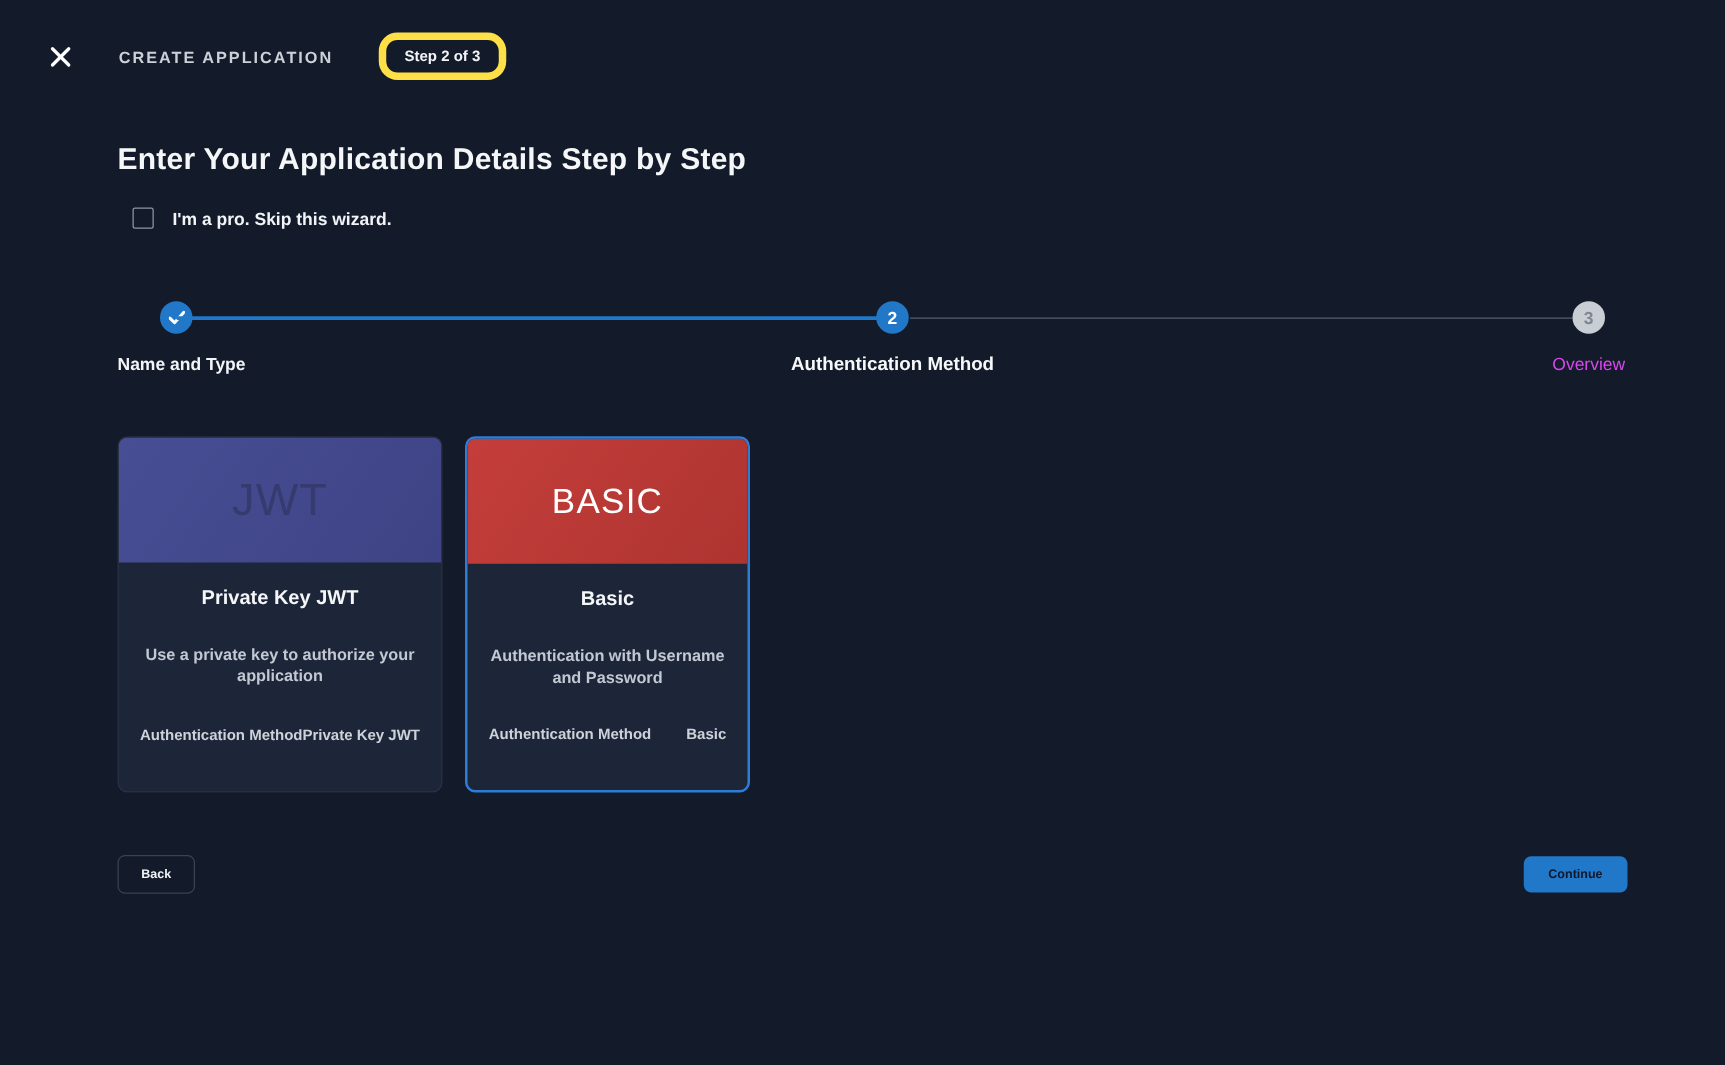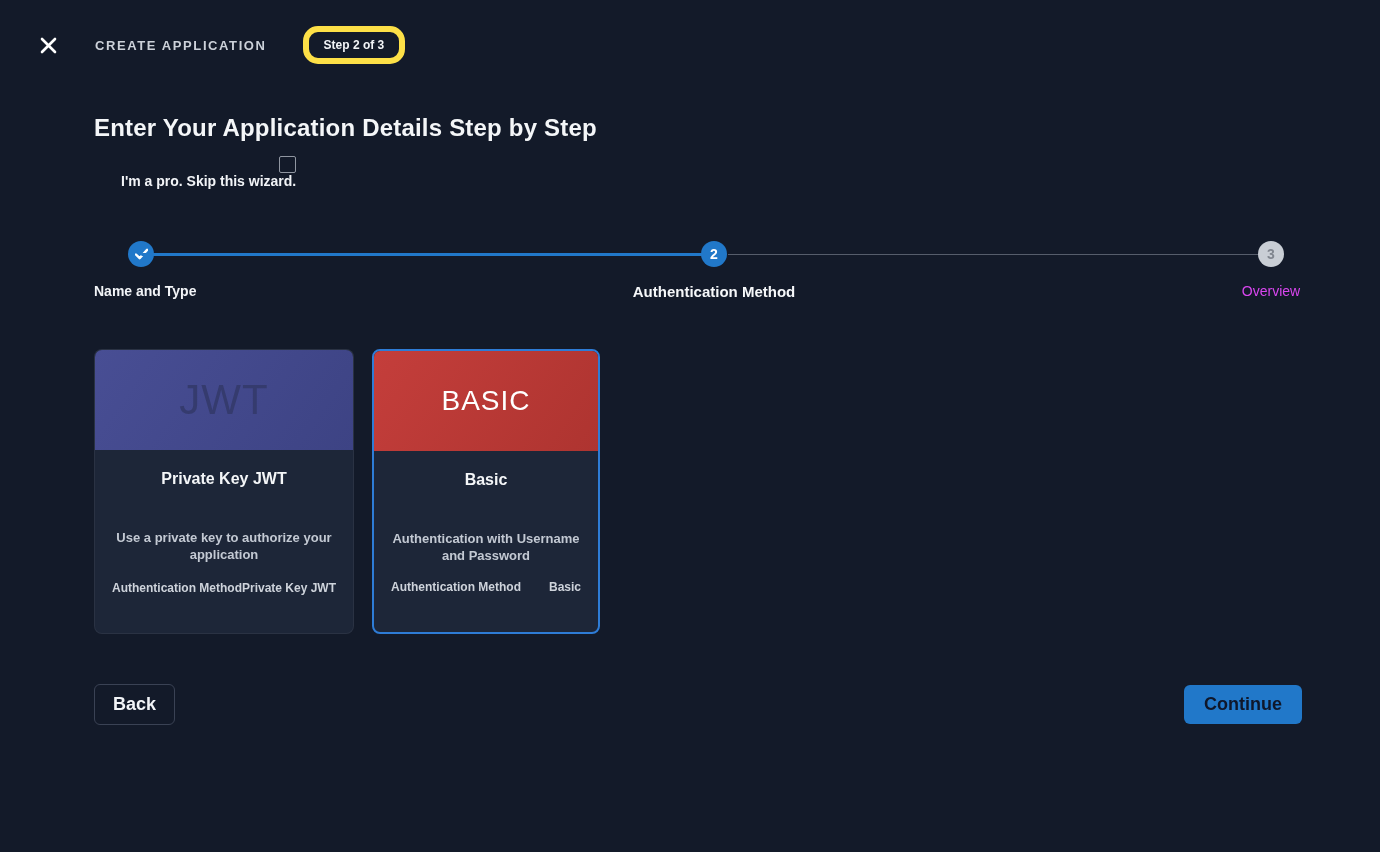--- a/index.html
+++ b/index.html
@@ -14,21 +14,21 @@
 
   
   .topbar { position: absolute; top: 30px; left: 34px; right: 34px; height: 30px; display: flex; align-items: center; }
   .close-btn { width: 28px; height: 28px; display: flex; align-items: center; justify-content: center; cursor: pointer; }
   .close-btn svg { width: 17px; height: 17px; stroke: #ffffff; stroke-width: 2.6; stroke-linecap: round; }
   .wizard-title { margin-left: 33px; font-size: 13px; font-weight: bold; letter-spacing: 1.6px; color: #ccd1d9; }
   .step-pill { margin-left: 36px; border: 6px solid #fde047; border-radius: 15px; padding: 6px 15px; font-size: 12px; font-weight: bold; color: #f2f4f7; }
 
   
   .page-heading { position: absolute; top: 114px; left: 94px; font-size: 24px; font-weight: 600; color: #f4f6f8; letter-spacing: 0.2px; }
-  .skip-row { position: absolute; top: 156px; left: 106px; display: flex; align-items: flex-end; cursor: pointer; flex-direction: column; }
+  .skip-row { position: absolute; top: 166px; left: 106px; display: flex; align-items: flex-end; cursor: pointer; }
   .checkbox { width: 17px; height: 17px; border: 1px solid #9096a1; border-radius: 2px; background: transparent; }
   .skip-label { margin-left: 15px; font-size: 14px; font-weight: bold; color: #f2f4f7; }
 
   
   .stepper { position: absolute; top: 241px; left: 94px; width: 1208px; height: 62px; }
   .step-circle { position: absolute; top: 0; width: 26px; height: 26px; border-radius: 50%; display: flex; align-items: center; justify-content: center; font-size: 14px; font-weight: bold; }
   .step-circle.done, .step-circle.active { background: #2178c9; color: #ffffff; }
   .step-circle.upcoming { background: #c9ced5; color: #80868f; }
   .step-circle.done svg { width: 13px; height: 13px; stroke: #ffffff; stroke-width: 2.6; fill: none; stroke-linecap: round; stroke-linejoin: round; }
   .step-line { position: absolute; }
@@ -40,30 +40,30 @@
   .step-label.upcoming-label { left: 1177px; transform: translateX(-50%); font-weight: normal; color: #d946ef; }
 
   
   .cards-row { position: absolute; top: 349px; left: 94px; display: flex; gap: 18px; align-items: flex-start; }
   .method-card { background: #1d2638; border-radius: 8px; height: 285px; display: flex; flex-direction: column; overflow: hidden; cursor: pointer; }
   .method-card.card-jwt { width: 260px; border: 1px solid rgba(255,255,255,0.06); }
   .method-card.card-basic { width: 228px; border: 2px solid #2e7cd6; }
   .card-header { height: 100px; flex: 0 0 100px; display: flex; align-items: center; justify-content: center; }
   .card-jwt .card-header { background: linear-gradient(125deg, #484e94 0%, #3d4384 100%); }
   .card-basic .card-header { background: linear-gradient(125deg, #c43e3b 0%, #ae3430 100%); }
-  .badge-jwt { font-size: 42px; font-weight: 400; color: #353b6e; letter-spacing: 1px; }
+  .badge-jwt { font-size: 36px; font-weight: 400; color: #353b6e; letter-spacing: 1px; }
   .badge-basic { font-size: 28px; font-weight: 500; color: #ffffff; letter-spacing: 1px; }
   .card-body { flex: 1; display: flex; flex-direction: column; align-items: center; padding: 20px 17px 38px; }
   .card-title { font-size: 16px; font-weight: bold; color: #f4f6f8; text-align: center; }
-  .card-desc { margin-top: 41px; font-size: 13px; font-weight: bold; line-height: 17px; color: #c3c9d3; text-align: center; max-width: 220px; }
+  .card-desc { margin-top: 27px; font-size: 13px; font-weight: bold; line-height: 17px; color: #c3c9d3; text-align: center; max-width: 220px; }
   .card-attrs { margin-top: auto; width: 100%; display: flex; justify-content: space-between; align-items: baseline; font-size: 12px; font-weight: bold; color: #ced3db; }
 
   
   .footer { position: absolute; top: 684px; left: 94px; width: 1208px; display: flex; justify-content: space-between; align-items: center; }
-  .btn { border-radius: 6px; font-size: 18px; font-weight: bold; font-family: "Liberation Sans", sans-serif; cursor: pointer; padding: 9px 18px; }
+  .btn { border-radius: 6px; font-size: 10px; font-weight: bold; font-family: "Liberation Sans", sans-serif; cursor: pointer; padding: 9px 18px; }
   .btn-back { background: transparent; border: 1px solid #3a4254; color: #f2f4f7; }
   .btn-continue { background: #2178c9; border: none; color: #0f172a; padding: 9px 20px; }
 </style>
 </head>
 <body>
 
 <div class="screen">
 
   <div class="topbar">
     <div class="close-btn">

